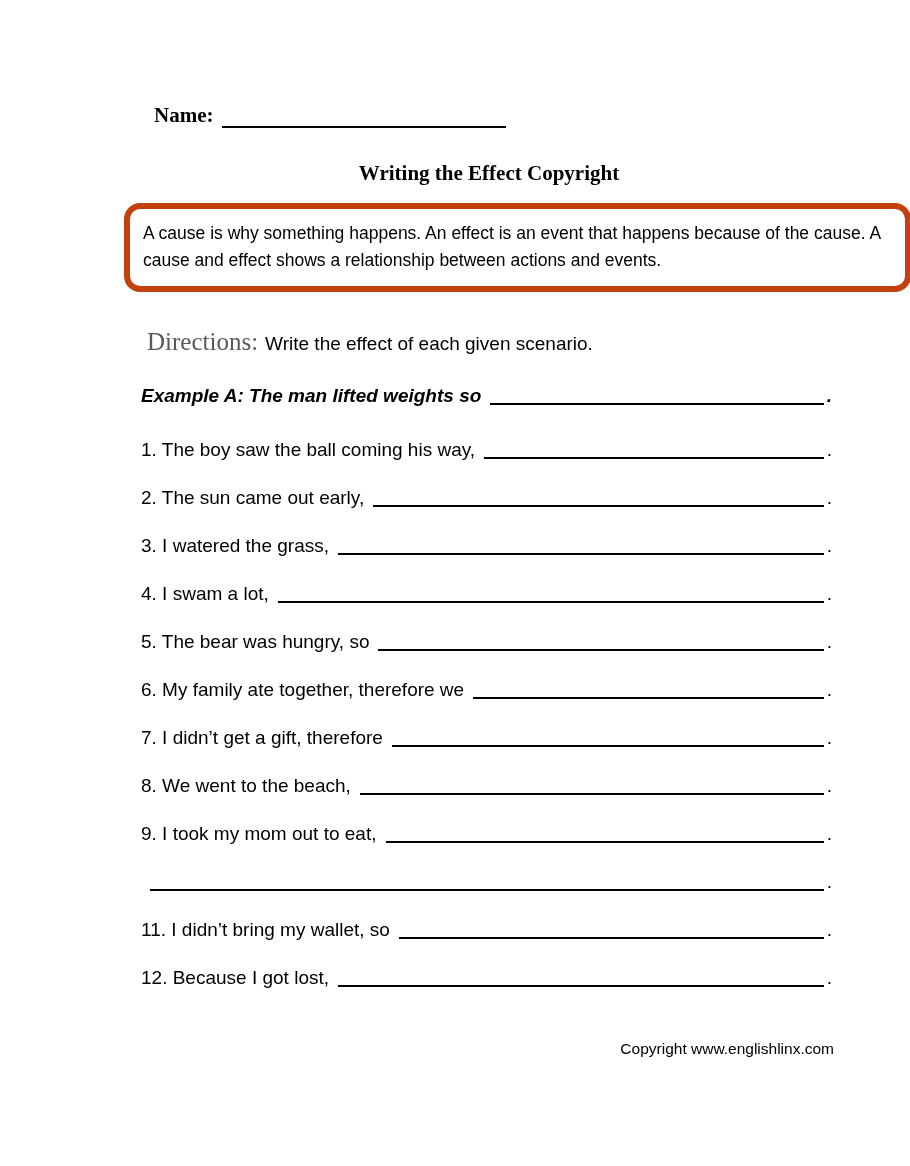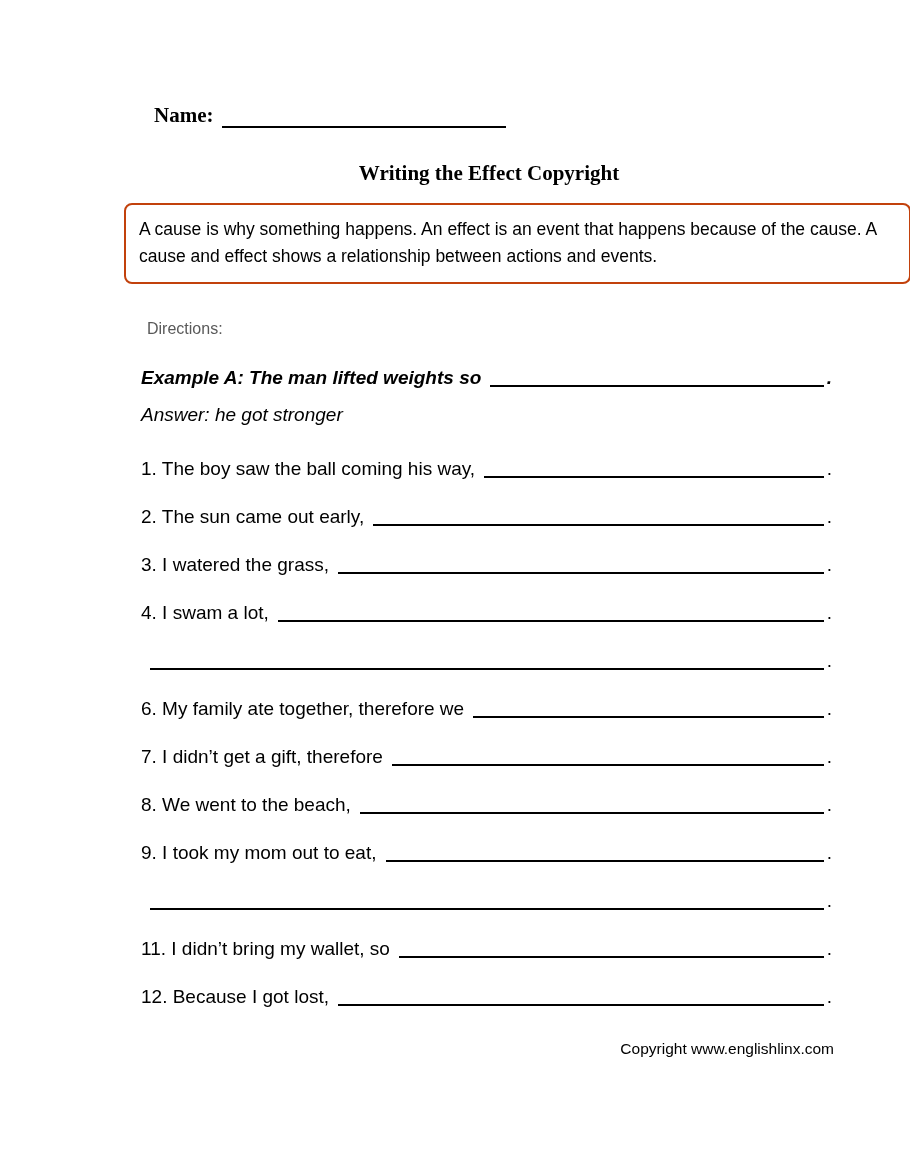--- a/index.html
+++ b/index.html
@@ -21,28 +21,28 @@
 
   
   .title {
     margin-top:33px; text-align:center;
     font-family:"Liberation Serif", serif; font-weight:bold; font-size:21px;
   }
 
   
   .info-box {
     margin:17px 33px 0 90px;
-    border:2px solid #c2410c; border-radius:8px;
+    border:6px solid #c2410c; border-radius:16px;
     padding:11px 16px 12px 13px;
     font-size:17.5px; line-height:27px;
   }
 
   
   .directions-row { margin:36px 40px 0 113px; display:flex; align-items:baseline; }
-  .directions-label { color:#595959; font-size:16px; }
+  .directions-label { color:#595959; font-size:25px;font-family:Liberation Serif, serif; }
   .directions-text { font-size:19px; margin-left:7px; }
 
   
   .example-row {
     margin:26px 112px 0 107px; display:flex;
     font-style:italic; font-size:19px; line-height:28px;font-weight:bold;
   }
   .answer-row { margin:9px 112px 0 107px; font-style:italic; font-size:19px; line-height:28px; }
 
   
@@ -72,29 +72,29 @@
   </div>
 
   <div class="title">Writing the Effect Copyright</div>
 
   <div class="info-box">
     <span>A cause is why something happens. An effect is an event that happens because of the cause. A cause and effect shows a relationship between actions and events.</span>
   </div>
 
   <div class="directions-row">
     <span class="directions-label">Directions:</span>
+    <span class="directions-text">Write the effect of each given scenario.</span>
   </div>
 
   <div class="example-row">
     <span class="item-text">Example A: The man lifted weights so</span>
     <span class="blank"></span>
     <span class="period">.</span>
   </div>
 
-  <div class="answer-row">Answer: he got stronger</div>
 
   <div class="items" id="items">
   <div class="item-row">
     <span class="item-text">1. The boy saw the ball coming his way,</span>
     <span class="blank"></span>
     <span class="period">.</span>
   </div>
 
   <div class="item-row">
     <span class="item-text">2. The sun came out early,</span>
@@ -108,20 +108,21 @@
     <span class="period">.</span>
   </div>
 
   <div class="item-row">
     <span class="item-text">4. I swam a lot,</span>
     <span class="blank"></span>
     <span class="period">.</span>
   </div>
 
   <div class="item-row">
+    <span class="item-text">5. The bear was hungry, so</span>
     <span class="blank"></span>
     <span class="period">.</span>
   </div>
 
   <div class="item-row">
     <span class="item-text">6. My family ate together, therefore we</span>
     <span class="blank"></span>
     <span class="period">.</span>
   </div>
 

